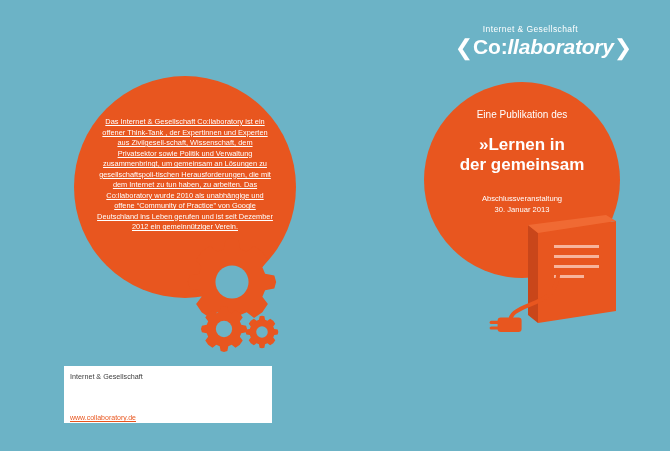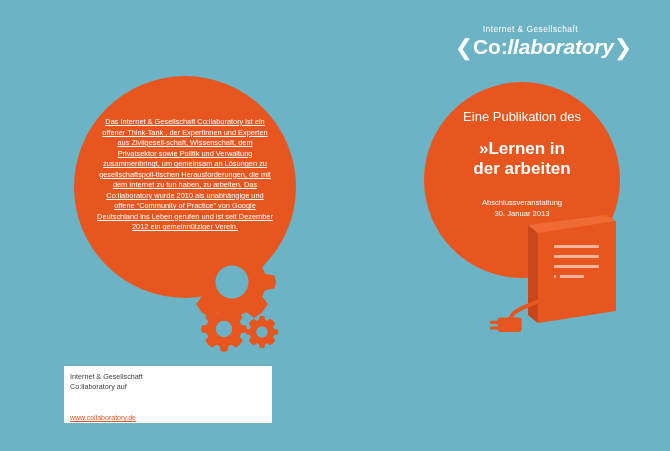--- a/index.html
+++ b/index.html
@@ -103,21 +103,21 @@
   }
   #right-text {
     position: absolute;
     left: 424px;
     top: 108px;
     width: 196px;
     color: #ffffff;
     text-align: center;
   }
   #pub-line-1, #pub-line-2 {
-    font-size: 13px;
+    font-size: 10px;
     line-height: 1.45;
   }
   #right-title {
     margin-top: 12px;
     font-size: 17px;
     font-weight: bold;
     line-height: 1.18;
   }
   #event-block {
     margin-top: 18px;
@@ -203,21 +203,21 @@
       <path d="M50 2 L57 4 L59 14 L66 17 L74 11 L83 17 L89 26 L83 34 L86 41 L96 43 L98 50 L96 57 L86 59 L83 66 L89 74 L83 83 L74 89 L66 83 L59 86 L57 96 L50 98 L43 96 L41 86 L34 83 L26 89 L17 83 L11 74 L17 66 L14 59 L4 57 L2 50 L4 43 L14 41 L17 34 L11 26 L17 17 L26 11 L34 17 L41 14 L43 4 Z"></path>
     </g>
     <circle cx="50" cy="50" r="17" fill="#6cb3c6"></circle>
   </svg>
 
   <div id="right-circle"></div>
   <div id="right-text">
     <div id="pub-line-1">Eine Publikation des</div>
     <div id="right-title">
       <div>»Lernen in</div>
-      <div>der arbeiten</div>
+      <div>der gemeinsam</div>
     </div>
     <div id="event-block">
       <div>Abschlussveranstaltung</div>
       <div>30. Januar 2013</div>
     </div>
   </div>
 
   <svg id="book-illustration" viewBox="0 0 130 130">
     <g>
       <path d="M18 18 L96 6 L96 96 L18 108 Z" fill="#e8561f"></path>
@@ -233,17 +233,16 @@
   <svg id="plug-illustration" viewBox="0 0 100 100">
     <path d="M88 2 C88 30 74 38 52 46 C34 53 28 58 28 66" stroke="#e8561f" stroke-width="5" fill="none" stroke-linecap="round"></path>
     <rect x="12" y="62" width="30" height="18" rx="4" fill="#e8561f"></rect>
     <rect x="2" y="66" width="12" height="4" rx="2" fill="#e8561f"></rect>
     <rect x="2" y="73" width="12" height="4" rx="2" fill="#e8561f"></rect>
   </svg>
 
   <div id="visit-box"></div>
   <div id="visit-text">
     <div>Internet &amp; Gesellschaft</div>
-    <div>Co:llaboratory auf</div>
   </div>
   <a id="visit-url" href="#">www.collaboratory.de</a>
 
 </div>
 
 </body></html>

